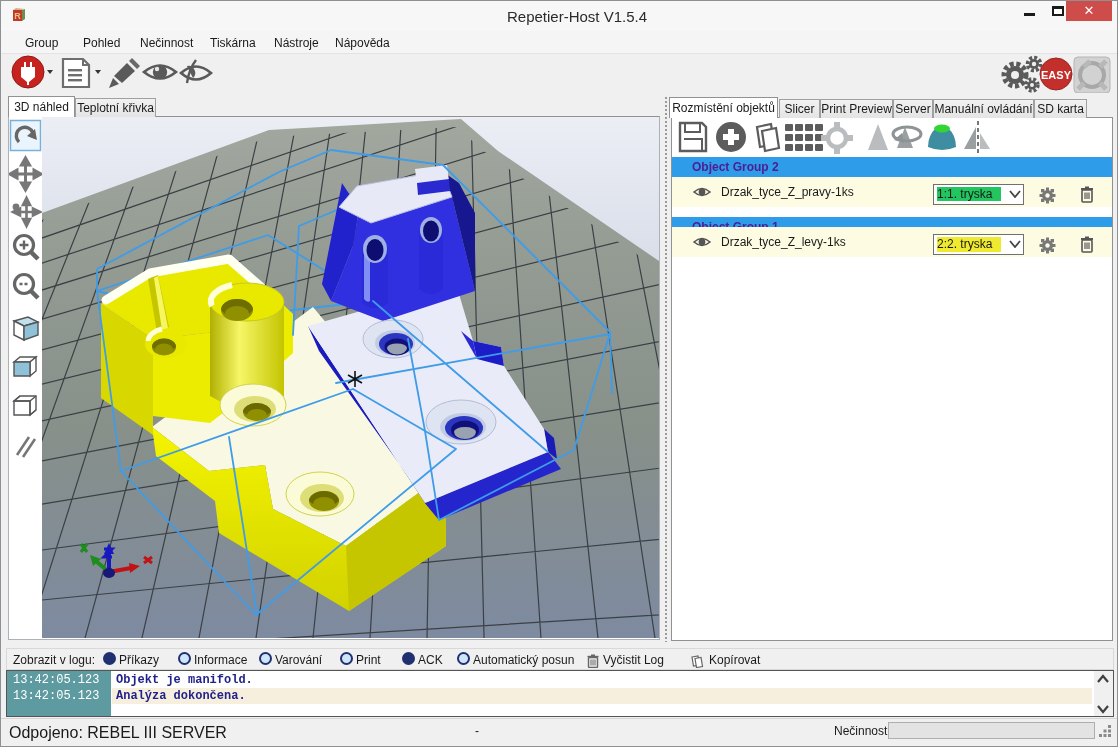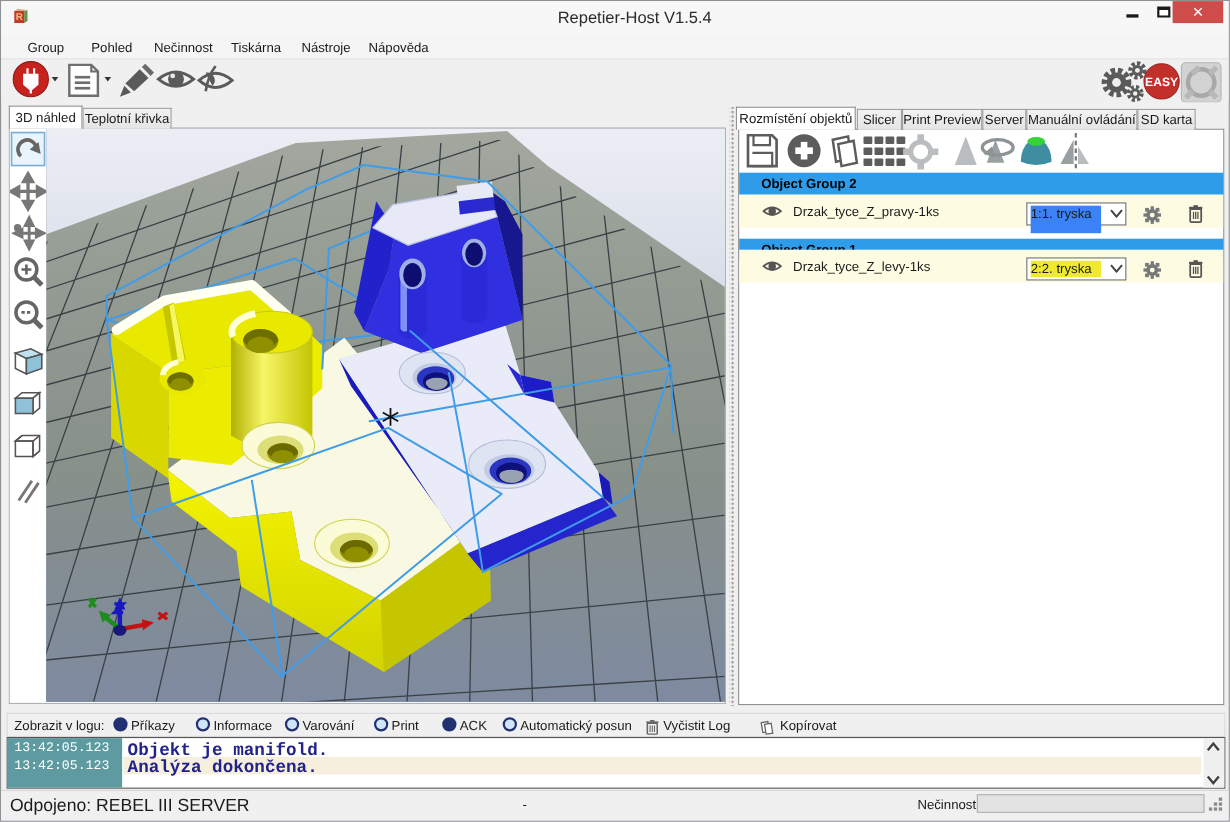--- a/index.html
+++ b/index.html
@@ -38,29 +38,29 @@
 #vtools { left:8px; top:117px; width:33px; height:520px; background:#fff; }
 #viewport { left:41px; top:116px; width:617px; height:521px; overflow:hidden; background:linear-gradient(#eaedf4 0%, #d7dce8 30%, #a9b2c2 65%, #7e8ba0 100%); border-left:1px solid #98a0ac; }
 
 
 #splitter { left:660px; top:95px; width:10px; height:545px; }
 
 
 #rpanel { left:670px; top:116px; width:442px; height:524px; background:#fff; border:1px solid #919191; }
 
 
-.grouphdr { position:absolute; left:671px; width:440px; height:20px; background:#2f9ce9; color:#000000; font-weight:bold; font-size:12px; line-height:20px; padding-left:20px; }
+.grouphdr { position:absolute; left:671px; width:440px; height:20px; background:#2f9ce9; color:#4c1d95; font-weight:bold; font-size:12px; line-height:20px; padding-left:20px; }
 .objrow { position:absolute; left:671px; width:440px; height:30px; background:#fdfce3; }
 
 
 #logfilter { left:5px; top:647px; width:1108px; height:22px; background:#f0f0f0; border:1px solid #d9d9d9; }
 #logarea { left:5px; top:669px; width:1108px; height:47px; background:#fff; border:1px solid #555; }
 #tscol { left:6px; top:670px; width:104px; height:45px; background:#5d9ba0; }
 .ts { position:absolute; left:12px; color:#fff; font-family:"Liberation Mono",monospace; font-size:12px; }
-.logtxt { position:absolute; left:115px; color:#22228c; font-family:"Liberation Mono",monospace; font-size:16px; font-weight:bold; }
+.logtxt { position:absolute; left:115px; color:#22228c; font-family:"Liberation Mono",monospace; font-size:12px; font-weight:bold; }
 #logscroll { left:1093px; top:670px; width:19px; height:45px; background:#f0f0f0; }
 
 
 #statusbar { left:0; top:717px; width:1116px; height:28px; background:#f0f0f0; border-top:1px solid #d5d5d5; }
 .radio { position:absolute; top:4px; width:13px; height:13px; border-radius:50%; border:2px solid #203070; }
 .radio.fill { background:#203070; }
 .radio.empty { background:#cfe6fa; }
 .flbl { position:absolute; top:5px; font-size:12px; }
 </style>
 </head>
@@ -330,21 +330,21 @@
 </svg>
 
 <div class="abs grouphdr" style="top:156px">Object Group 2</div>
 <div class="abs objrow" style="top:176px"></div>
 <div class="abs grouphdr" style="top:216px">Object Group 1</div>
 <div class="abs objrow" style="top:226px"></div>
 <div class="abs" style="left:720px;top:184px;font-size:12px">Drzak_tyce_Z_pravy-1ks</div>
 <div class="abs" style="left:720px;top:234px;font-size:12px">Drzak_tyce_Z_levy-1ks</div>
 
 <div class="abs" style="left:932px;top:183px;width:91px;height:21px;background:#fff;border:1px solid #707070"></div>
-<div class="abs" style="left:936px;top:186px;width:64px;height:25px;background:#3b82f6;font-size:12px;line-height:15px">1:1. tryska</div>
+<div class="abs" style="left:936px;top:186px;width:64px;height:14px;background:#22c55e;font-size:12px;line-height:15px">1:1. tryska</div>
 <div class="abs" style="left:932px;top:233px;width:91px;height:21px;background:#fff;border:1px solid #707070"></div>
 <div class="abs" style="left:936px;top:236px;width:64px;height:15px;background:#efe92f;font-size:12px;line-height:15px">2:2. tryska</div>
 <svg class="abs" style="left:1008px;top:189px;width:12px;height:8px" viewBox="0 0 12 8">
     <path d="M1,1 L6,7 L11,1" fill="none" stroke="#444" stroke-width="1.8"></path>
   </svg>
 <svg class="abs" style="left:1008px;top:239px;width:12px;height:8px" viewBox="0 0 12 8">
     <path d="M1,1 L6,7 L11,1" fill="none" stroke="#444" stroke-width="1.8"></path>
   </svg>
 
 <svg class="abs" style="left:692px;top:184px;width:18px;height:14px" viewBox="0 0 18 14">

